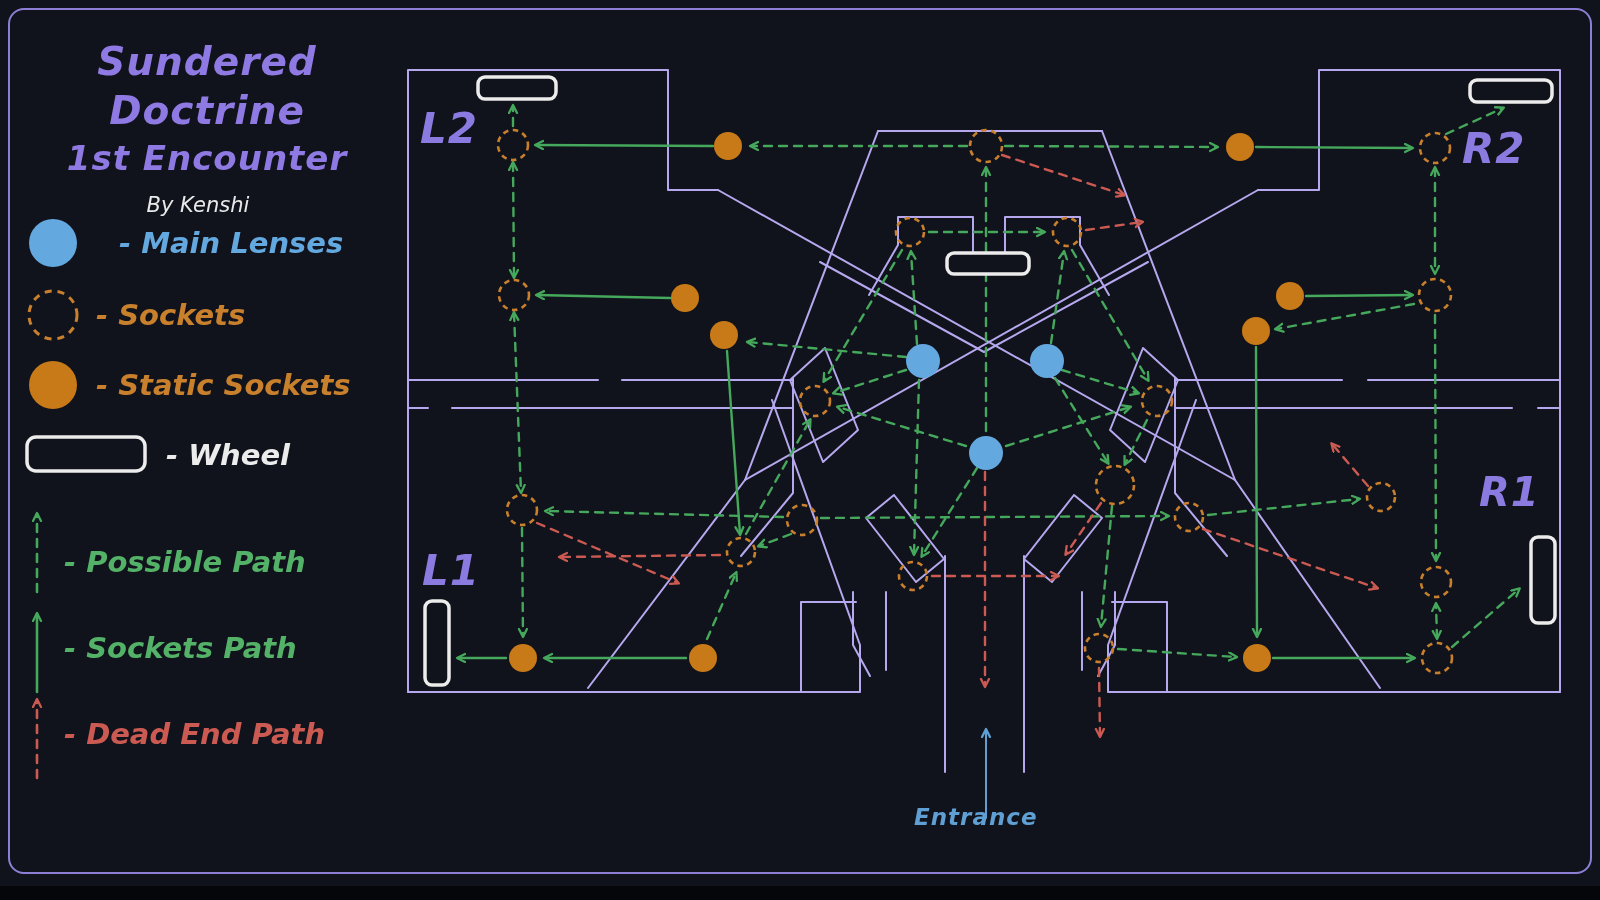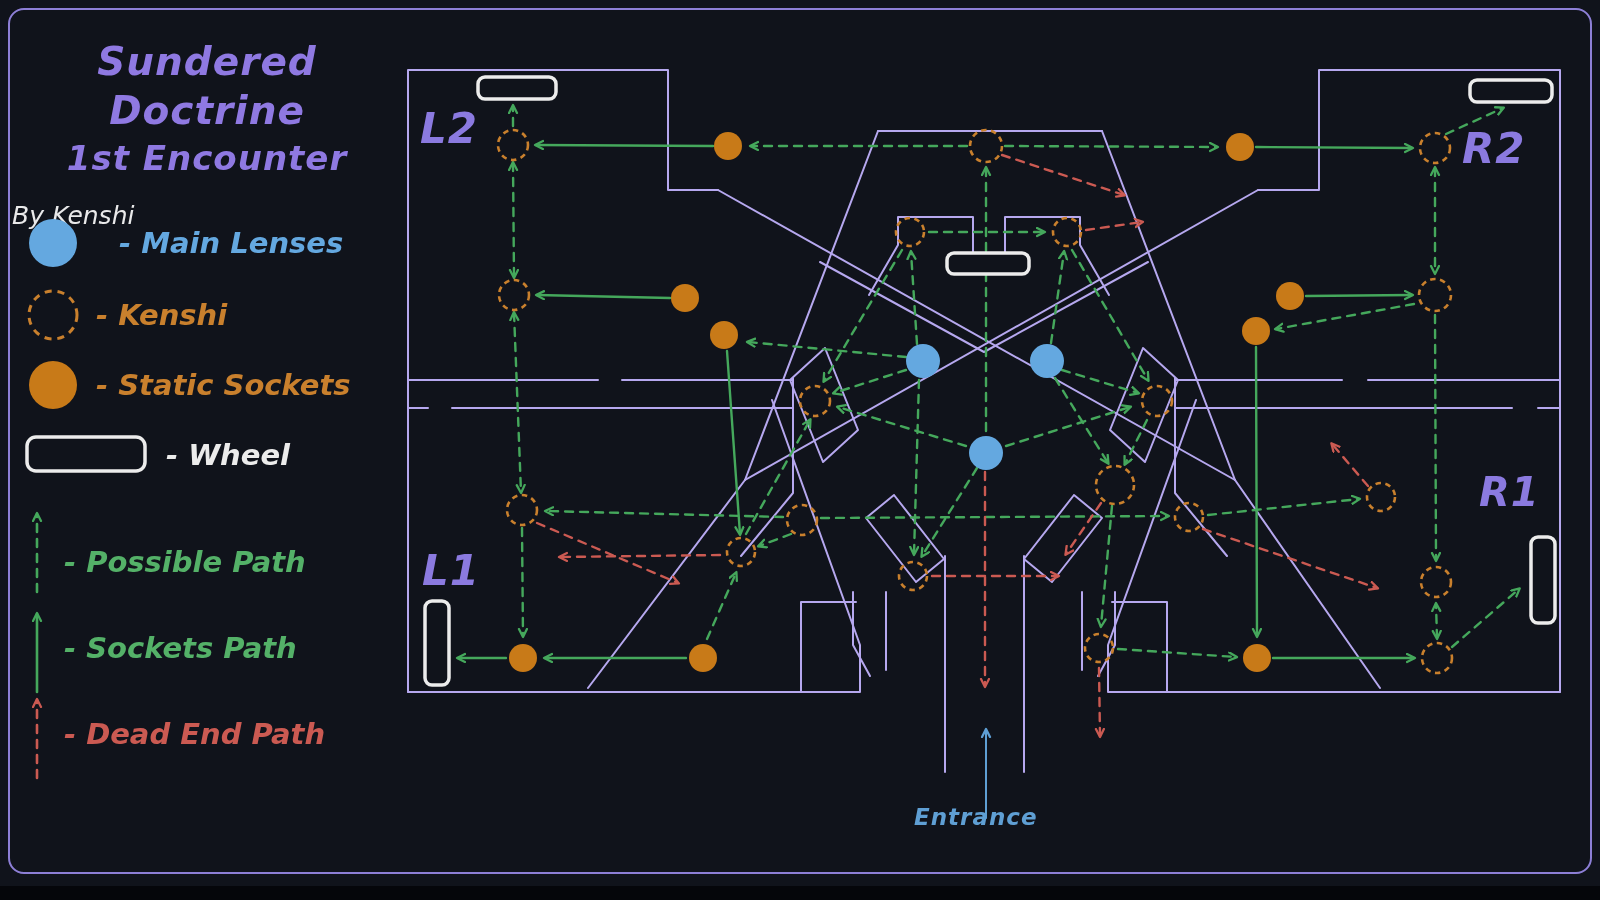--- a/index.html
+++ b/index.html
@@ -11,21 +11,21 @@
   .frame{
     position:absolute;left:8px;top:8px;right:8px;bottom:26px;
     border:2px solid #8d7fd6;border-radius:16px;pointer-events:none;
   }
   .bottom-strip{position:absolute;left:0;right:0;bottom:0;height:14px;background:#05060a;}
   #map{position:absolute;left:0;top:0;width:1600px;height:900px;}
   
   .title-block{position:absolute;left:12px;top:38px;width:390px;text-align:center;z-index:3;}
   .title-line1{font-size:39px;font-weight:700;font-style:italic;color:#8f79e2;letter-spacing:1px;line-height:1.25;}
   .title-line2{font-size:34px;font-weight:700;font-style:italic;color:#8f79e2;letter-spacing:1px;line-height:1.35;}
-  .byline{font-size:25px;font-style:italic;color:#e9e9ea;text-align:left;padding-right:18px;margin-top:20px;}
+  .byline{font-size:21px;font-style:italic;color:#e9e9ea;text-align:center;padding-right:18px;margin-top:12px;}
   
   .legend{position:absolute;left:24px;top:214px;width:380px;z-index:3;}
   .legend-row{position:absolute;left:0;display:flex;align-items:center;}
   .legend-label{font-size:29px;font-weight:700;font-style:italic;white-space:nowrap;margin-left:14px;}
   .row-0{top:0;}
   .row-1{top:72px;}
   .row-2{top:142px;}
   .row-3{top:220px;text-align:center;}
   .row-4{top:288px;height:92px;}
   .row-5{top:390px;height:88px;}
@@ -199,21 +199,21 @@
     <div class="legend-row row-0">
       <svg width="58" height="58">
         <circle cx="29" cy="29" r="24" fill="#64a8e0"></circle>
       </svg>
       <span class="legend-label" style="color: rgb(100, 168, 224); margin-left: 37px;">- Main Lenses</span>
     </div>
     <div class="legend-row row-1">
       <svg width="58" height="58">
         <circle cx="29" cy="29" r="24" fill="none" stroke="#c9802d" stroke-width="3" stroke-dasharray="7 6"></circle>
       </svg>
-      <span class="legend-label" style="color: rgb(201, 128, 45);">- Kenshi</span>
+      <span class="legend-label" style="color: rgb(201, 128, 45);">- Sockets</span>
     </div>
     <div class="legend-row row-2">
       <svg width="58" height="58">
         <circle cx="29" cy="29" r="24" fill="#c87a18"></circle>
       </svg>
       <span class="legend-label" style="color: rgb(201, 128, 45);">- Static Sockets</span>
     </div>
     <div class="legend-row row-3">
       <svg width="128" height="42">
         <rect x="3" y="3" width="118" height="34" rx="9" fill="none" stroke="#ececec" stroke-width="3.5"></rect>

